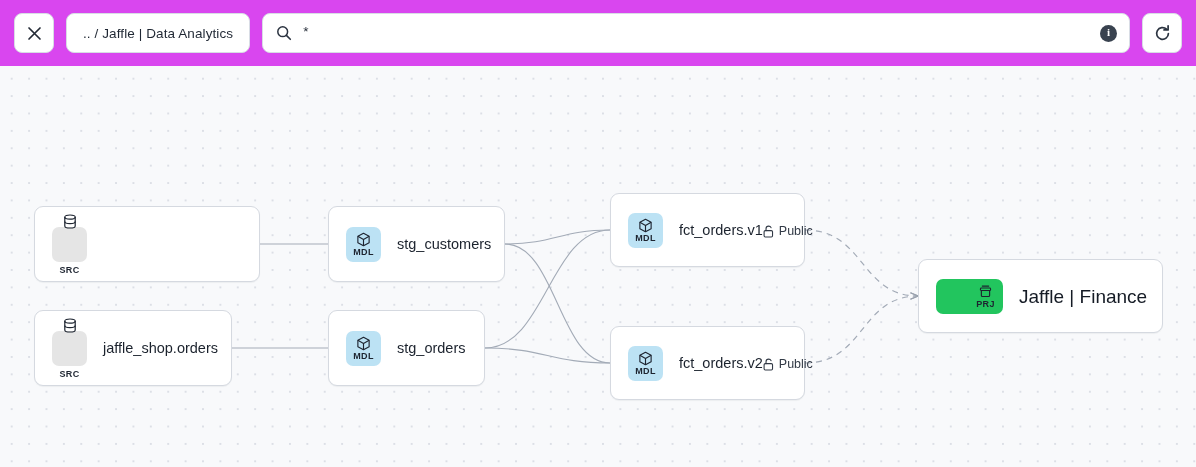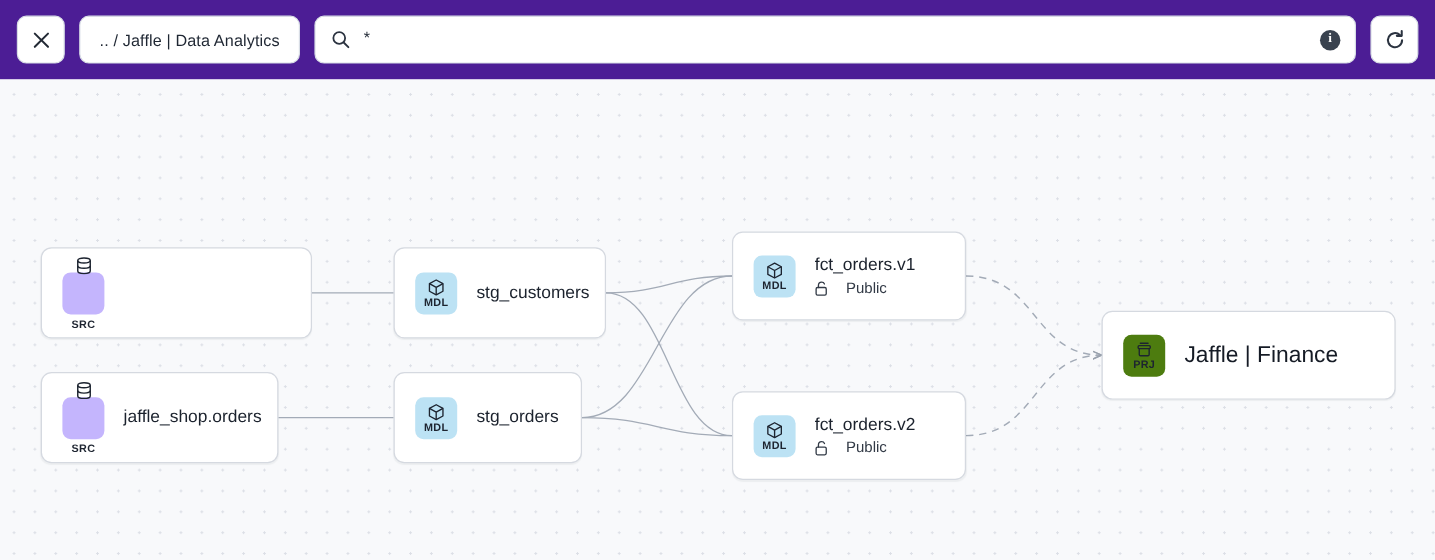--- a/index.html
+++ b/index.html
@@ -18,21 +18,21 @@
     overflow: hidden;
     background: #f8f9fb;
   }
 
   
   .toolbar {
     position: absolute;
     left: 0; top: 0;
     width: 1196px;
     height: 66px;
-    background: #4c1d95;
+    background: #d946ef;
     box-sizing: border-box;
     display: flex;
     align-items: center;
     padding: 0 14px;
     gap: 12px;
     z-index: 20;
   }
   .tb-btn {
     background: #ffffff;
     border: 1px solid #d8dde5;
@@ -125,50 +125,49 @@
     width: 35px; height: 35px;
     border-radius: 7px;
     flex: 0 0 35px;
     display: flex;
     flex-direction: column;
     align-items: center;
     justify-content: center;
     gap: 0px;
     margin-left: 17px;
   }
-  .badge.src { background: #c4b5fd; gap: 36px; }
+  .badge.src { background: #e5e5e5; gap: 36px; }
   .badge.mdl { background: #bce2f4; }
-  .badge.prj { background: #4d7c0f; }
+  .badge.prj { background: #22c55e; padding-left: 32px; }
   .badge .bi { line-height: 0; height: 15px; display:block; }
   .badge .bt {
     font-size: 9px;
     font-weight: 600;
     letter-spacing: .3px;
     color: #1d2430;
     line-height: 1;
     margin-top: 1px;
   }
   .ntext {
     margin-left: 16px;
     display: flex;
-    flex-direction: column;
     justify-content: center;
   }
   .ntitle {
     font-size: 14.5px;
     color: #1b222d;
     line-height: 1.25;
     white-space: nowrap;
   }
   .nsub {
     font-size: 12.5px;
     color: #323a46;
     display: flex;
     align-items: center;
-    gap: 15px;
+    gap: 5px;
     margin-top: 3px;
     line-height: 1.2;
   }
   .nsub .lk { line-height: 0; }
   .ncap {
     font-size: 12.5px;
     color: #4a5260;
     line-height: 1.2;
     white-space: nowrap;
   }

